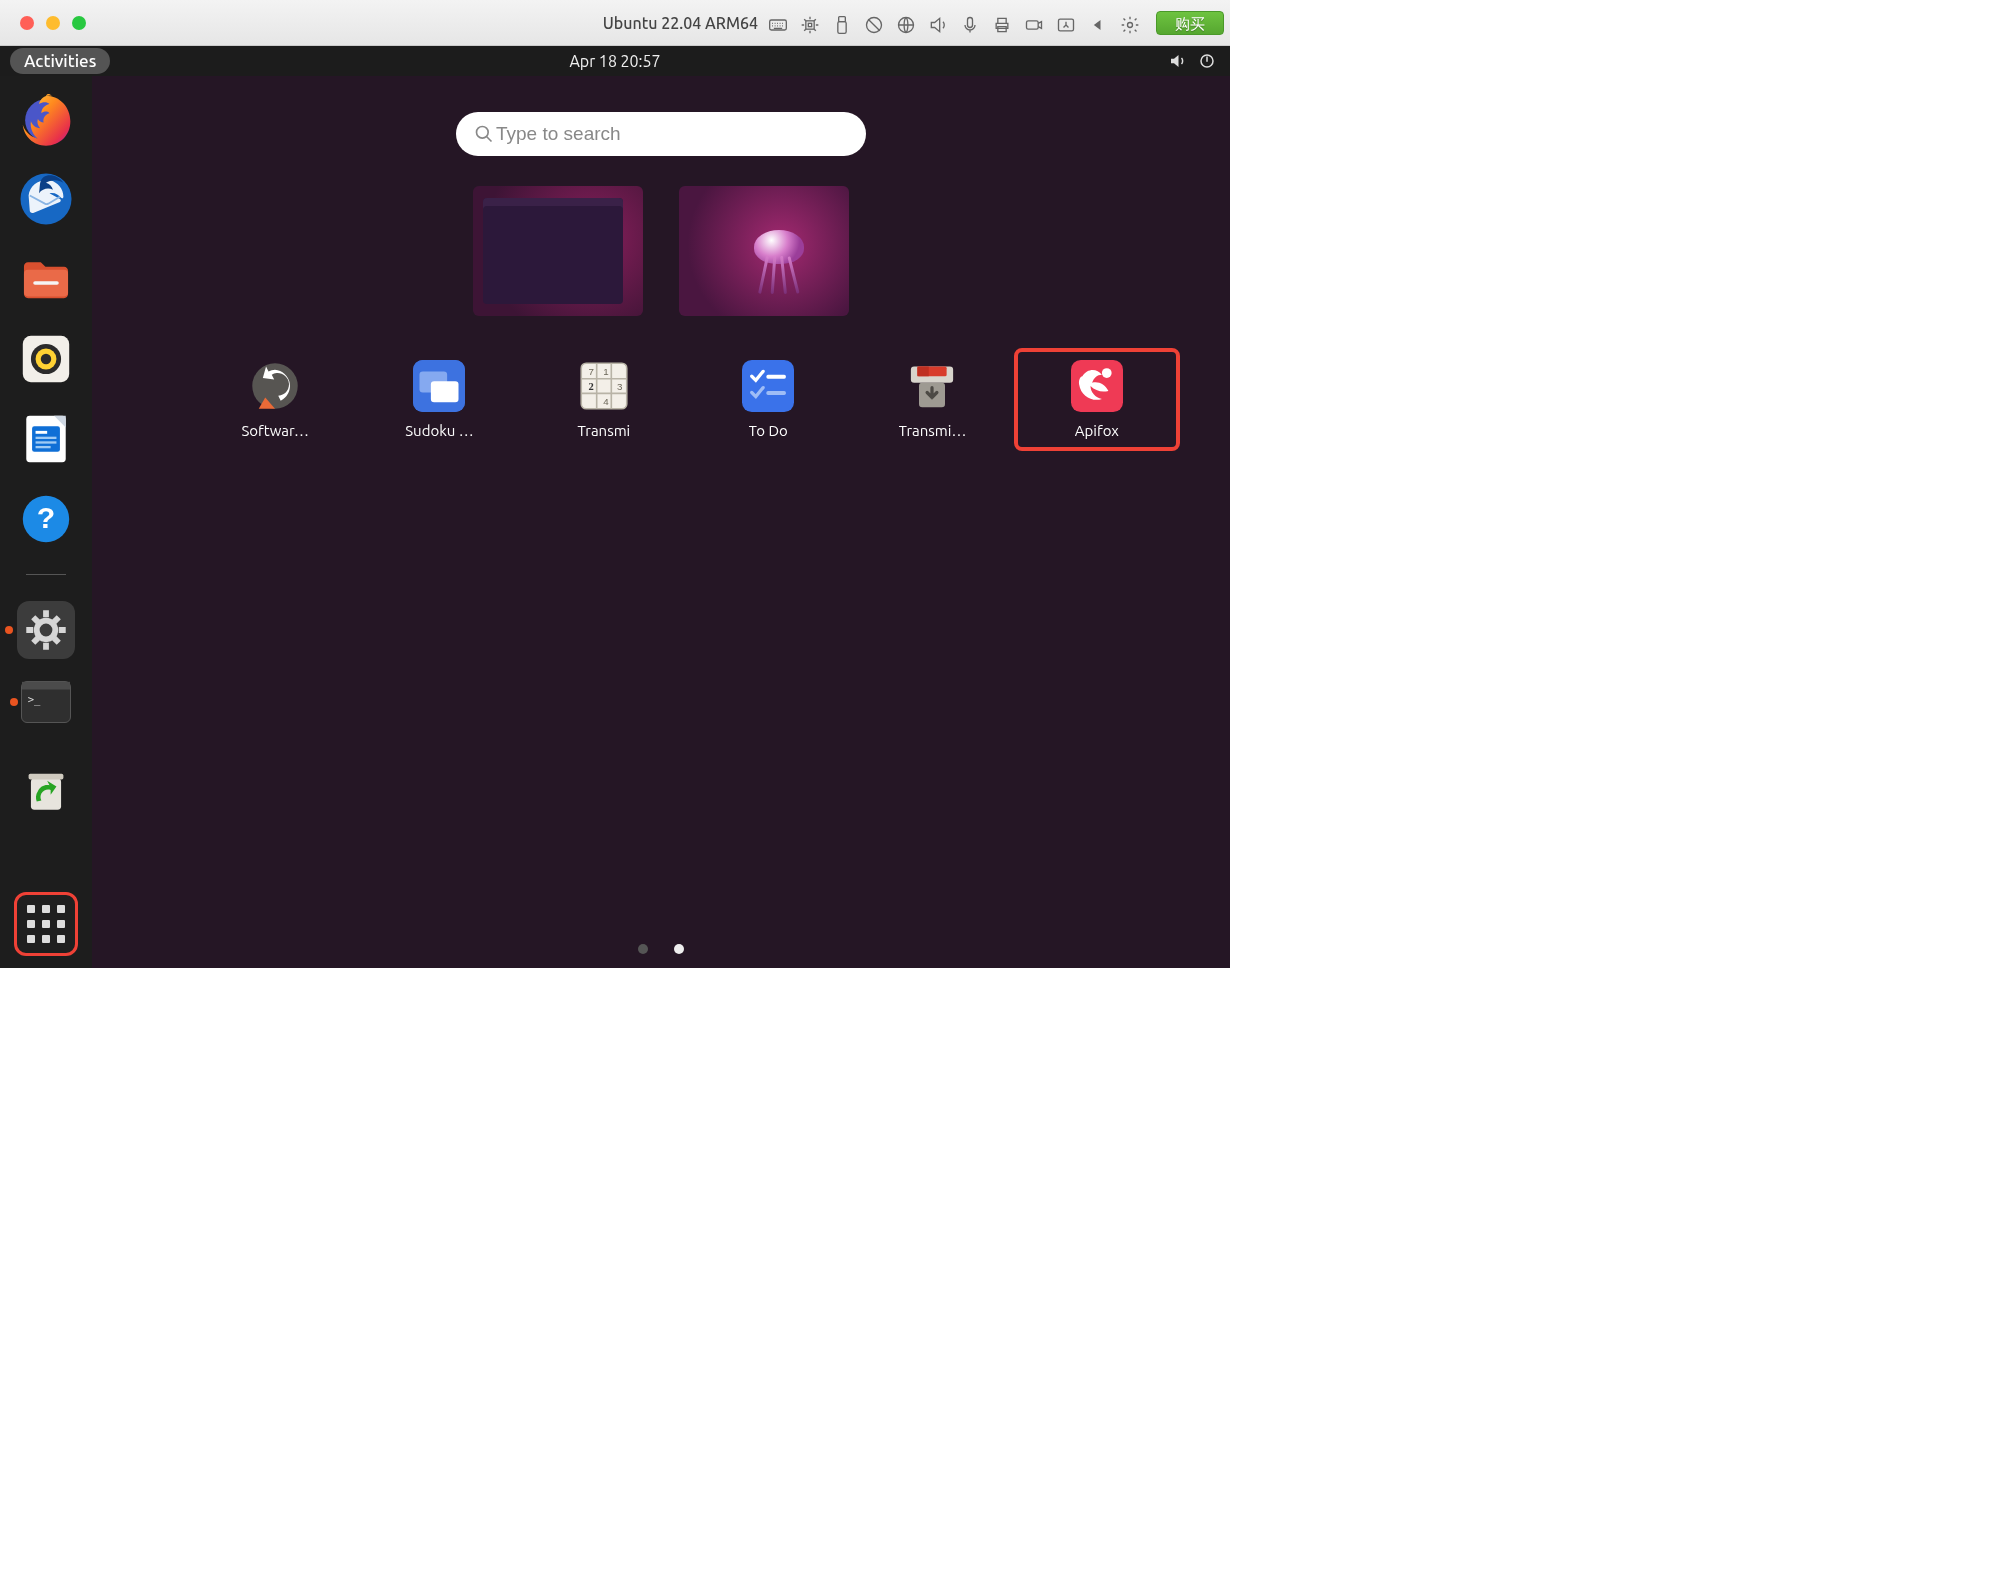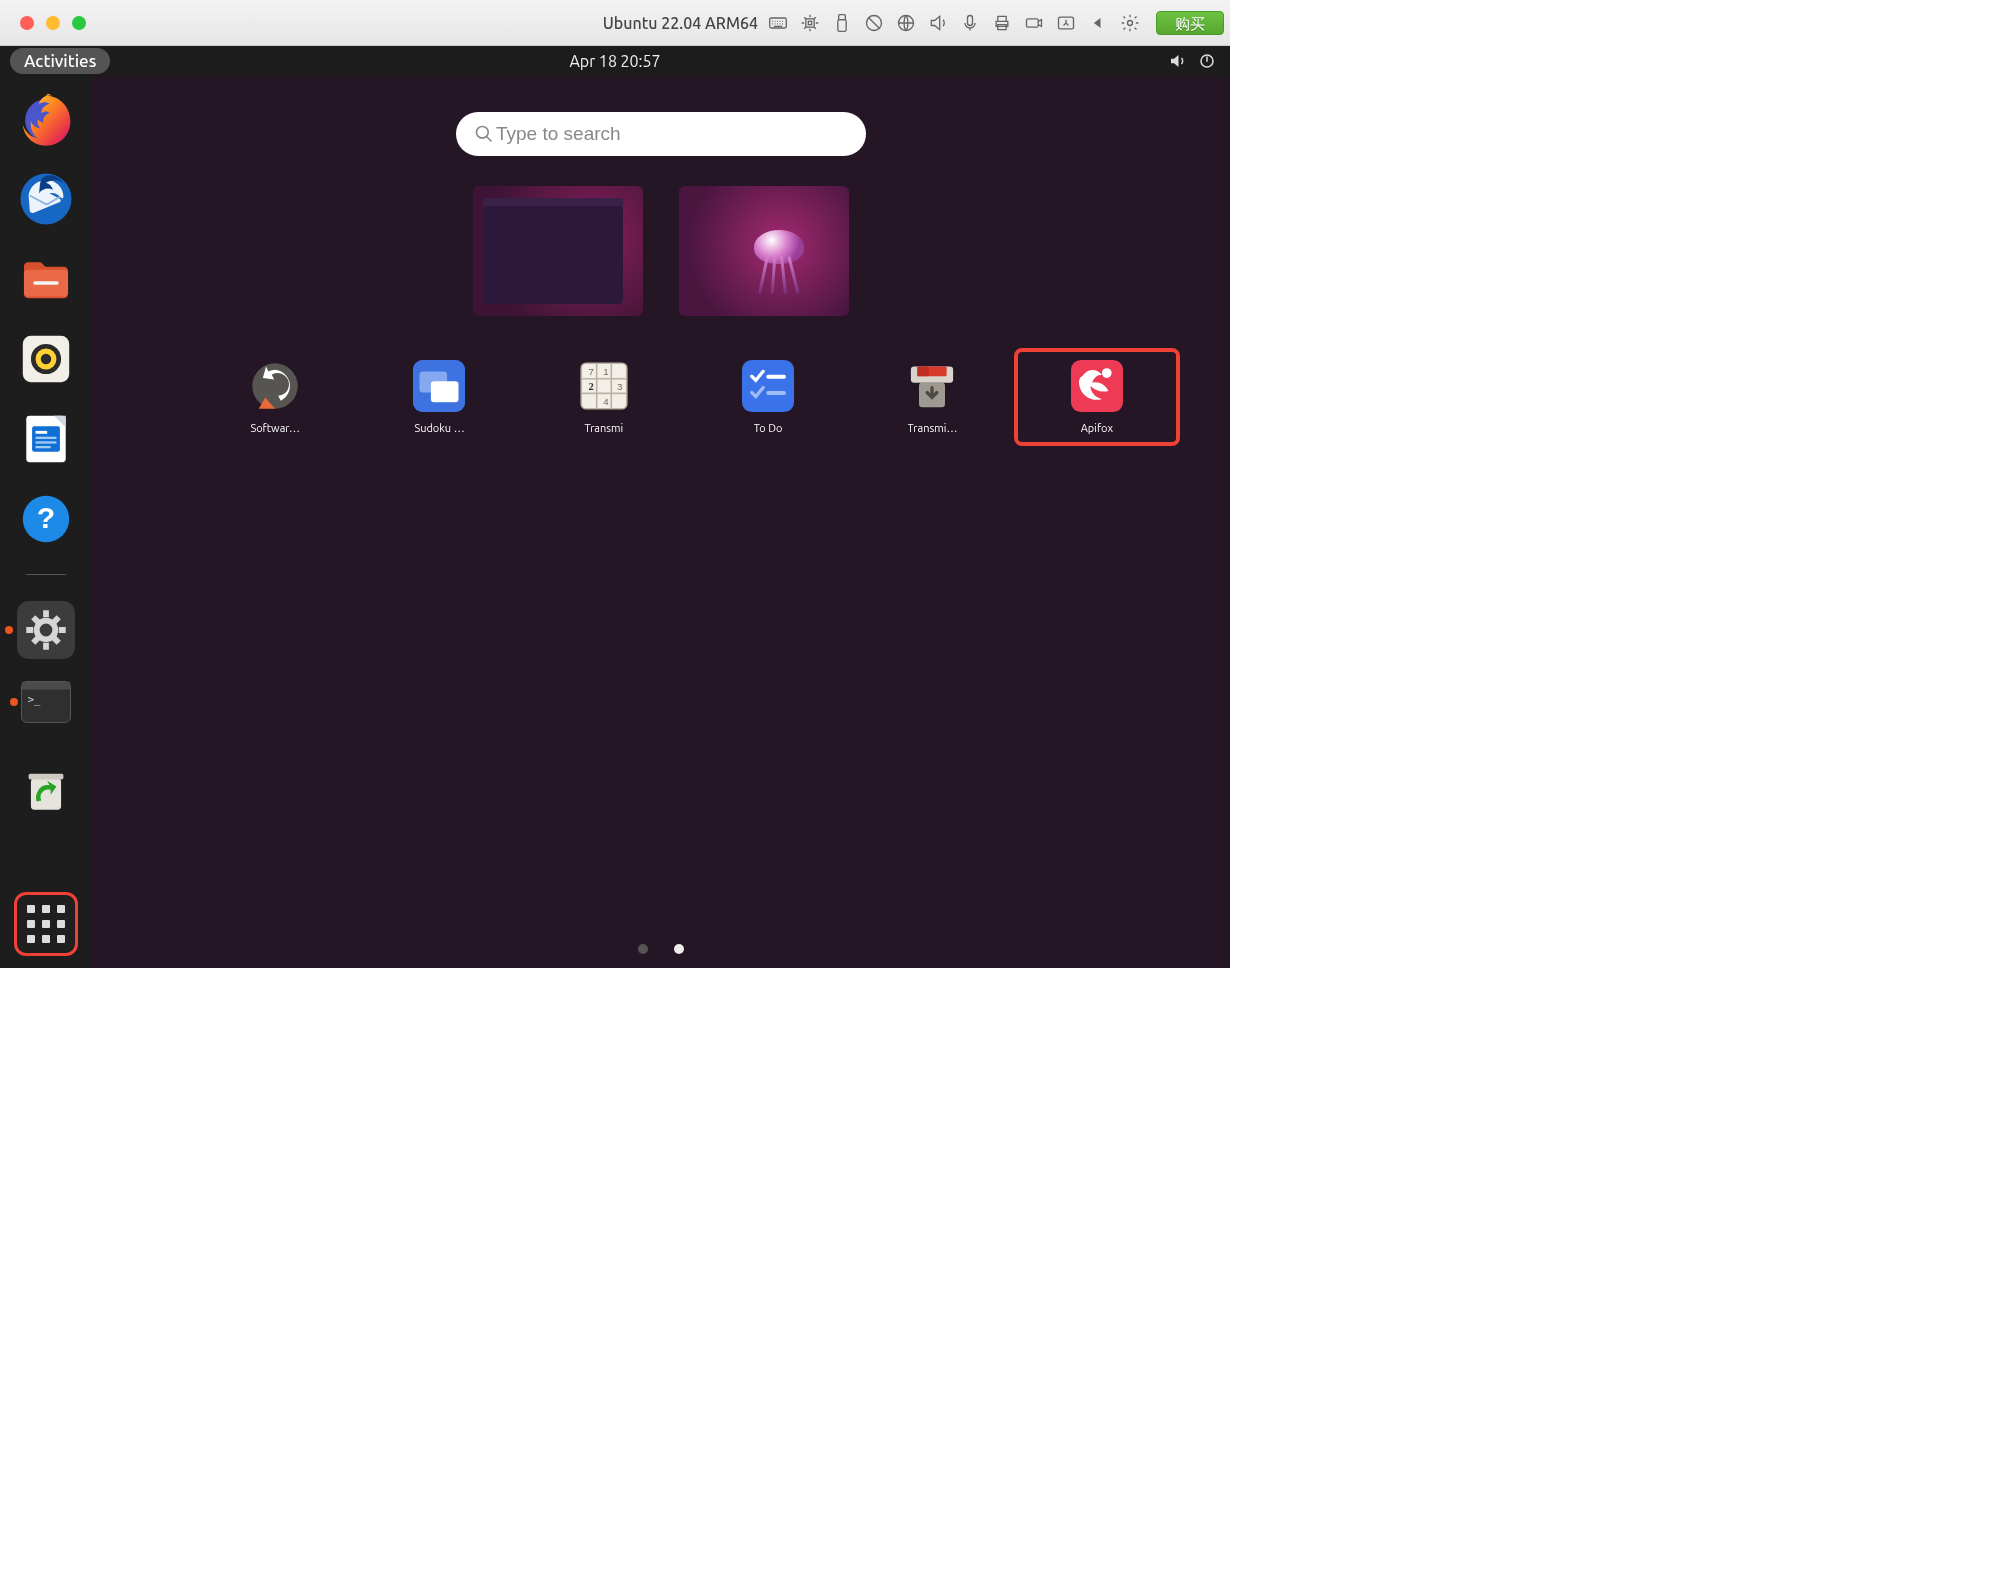--- a/index.html
+++ b/index.html
@@ -32,21 +32,21 @@
     display:flex; align-items:center;
     color:#444;
     font-size:16px; font-weight:500;
     padding: 0 6px;
   }
   .traffic-lights { display:flex; gap:12px; margin-left:14px; }
   .tl { width:14px; height:14px; border-radius:50%; }
   .tl.red{background:#ff5f57;} .tl.yellow{background:#febc2e;} .tl.green{background:#28c840;}
   .mac-title-left { flex:1; }
   .mac-title { text-align:left; white-space:nowrap; }
-  .mac-icons { display:flex; align-items:center; gap:12px; margin-left:10px; }
+  .mac-icons { display:flex; align-items:flex-end; gap:12px; margin-left:10px; }
   .mac-icons svg { width:20px; height:20px; stroke:#666; fill:none; stroke-width:1.6; }
   .buy-btn {
     background: linear-gradient(#6ec340, #56a730);
     color:#fff; border:1px solid #4a9929; border-radius:4px;
     padding: 1px 18px; font-size:15px; font-weight:500; margin-left:4px;
     text-shadow: 0 1px 1px rgba(0,0,0,.3);
     height:24px; line-height:22px;
   }
 
   
@@ -131,21 +131,21 @@
   .jellyfish{position:absolute; left:44%; top:34%; width:54px; height:50px;}
   .jellyfish .dome{width:50px;height:34px;background:radial-gradient(circle at 35% 30%, #fff, #d77ecb 40%, #9b3e9a 70%);border-radius:50% 50% 45% 45%;}
   .jellyfish .tent{position:absolute;top:26px;width:3px;height:38px;background:linear-gradient(#d77ecb,#7a2f78);border-radius:2px;}
   .jellyfish .tent.t1{left:8px;transform:rotate(12deg);}
   .jellyfish .tent.t2{left:18px;transform:rotate(4deg);}
   .jellyfish .tent.t3{left:28px;transform:rotate(-6deg);}
   .jellyfish .tent.t4{left:38px;transform:rotate(-14deg);}
 
   .apps { position:absolute; top:284px; left:110px; right:60px; display:flex; gap:18px;}
   .app { flex:1; display:flex; flex-direction:column; align-items:center; gap:10px;}
-  .app-label{ font-size:11px; color:#fefefe; white-space:nowrap; max-width:120px; overflow:hidden; text-overflow:ellipsis;}
+  .app-label{ font-size:15px; color:#fefefe; white-space:nowrap; max-width:120px; overflow:hidden; text-overflow:ellipsis;}
   .app-icon { width:52px; height:52px; border-radius:10px; display:flex; align-items:center; justify-content:center;}
   .app.highlight { border:4px solid var(--red-highlight); border-radius:8px; padding:8px 6px 6px; margin:-12px -10px;}
 
   .page-dots { position:absolute; bottom:14px; left:50%; transform:translateX(-50%); display:flex; gap:26px;}
   .page-dots span{ width:10px; height:10px; border-radius:50%; background:#555;}
   .page-dots span.active{ background:#eee;}
 
 </style>
 </head>
 <body>

